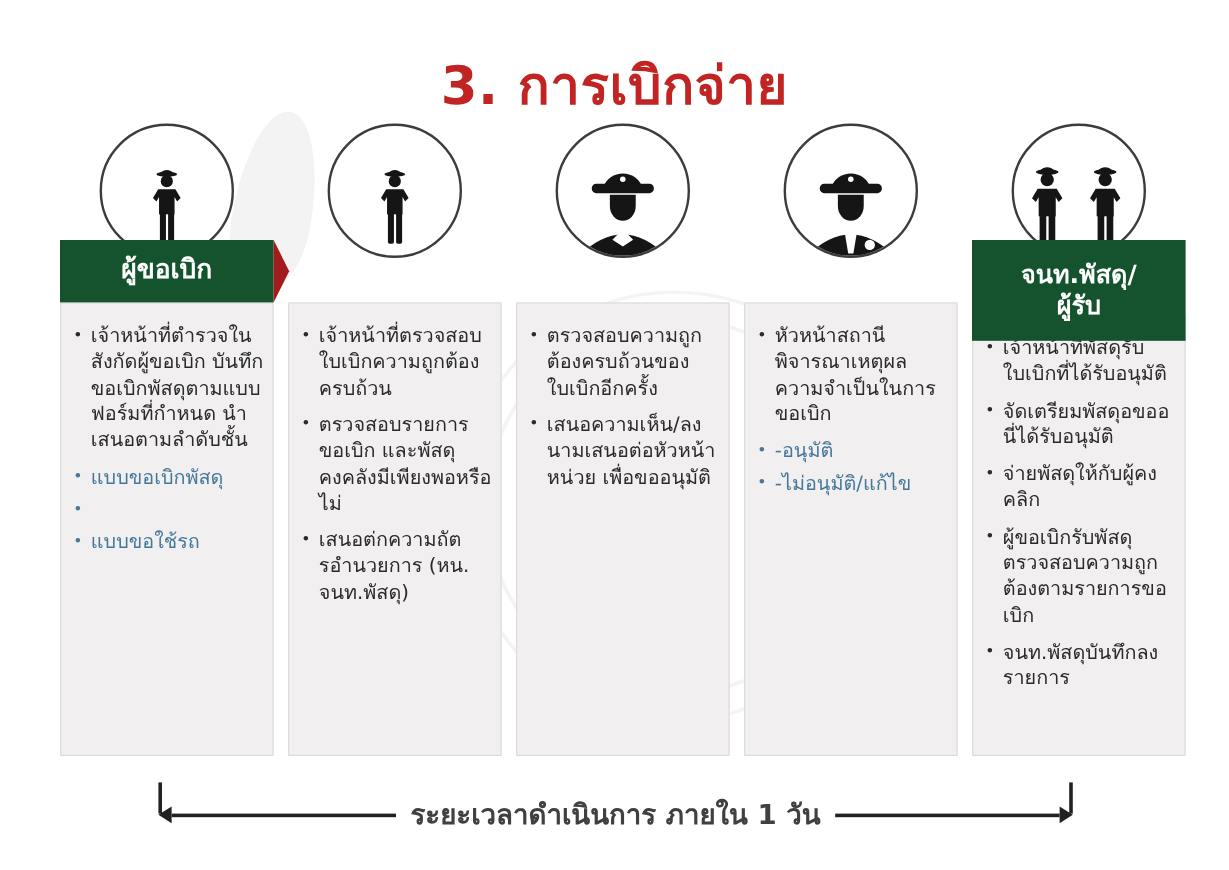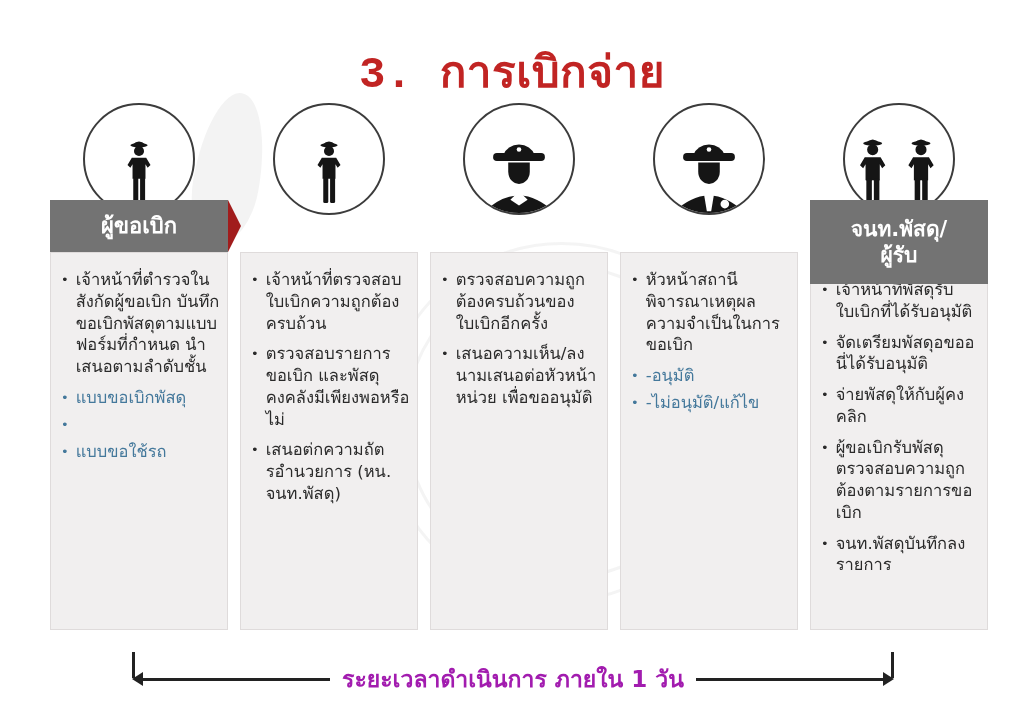--- a/index.html
+++ b/index.html
@@ -7,21 +7,21 @@
   body { font-family:"DejaVu Sans", sans-serif; }
   .canvas {
     position:relative; width:1024px; height:725px; margin:0 auto;
     background:#ffffff; overflow:hidden;
   }
 
   
   .page-title {
     position:absolute; top:36px; left:0; right:0;
     text-align:center; font-size:44px; font-weight:800;
-    color:#c12423; letter-spacing:0.5px;font-family:Liberation Mono, monospace;
+    color:#c12423; letter-spacing:0.5px;
   }
 
   
   .wm-circle {
     position:absolute; border-radius:50%;
     border:3px solid rgba(60,60,60,0.06);
   }
   .wm-c1 { width:360px; height:360px; left:382px; top:242px; }
   .wm-c2 { width:316px; height:316px; left:404px; top:264px; }
   .wm-wing {
@@ -45,21 +45,21 @@
     display:flex; justify-content:center; align-items:flex-end;
     overflow:hidden; z-index:1;
   }
   .icon-circle svg { display:block; fill:#151515; }
   .icon-standing   { width:46px;  height:94px; margin-bottom:-4px; }
   .icon-bust       { width:92px;  height:88px; margin-bottom:-2px; }
   .icon-pair       { width:100px; height:96px; margin-bottom:-6px; }
 
   .banner {
     position:absolute; top:100px; left:0; width:178px; height:52px;
-    background:#737373; z-index:2;
+    background:#14532d; z-index:2;
     display:flex; align-items:center; justify-content:center;
     color:#ffffff; font-weight:700; font-size:22px; text-align:center;
     line-height:1.25;
   }
   .banner .arrow-tip {
     position:absolute; right:-13px; top:0;
     width:0; height:0;
     border-top:26px solid transparent;
     border-bottom:26px solid transparent;
     border-left:13px solid #a11c1c;
@@ -98,21 +98,21 @@
   .arrowhead.left {
     border-top:7px solid transparent; border-bottom:7px solid transparent;
     border-right:11px solid #222222;
   }
   .arrowhead.right {
     border-top:7px solid transparent; border-bottom:7px solid transparent;
     border-left:11px solid #222222;
   }
   .tl-label {
     flex:0 0 auto; margin:0 12px; white-space:nowrap;
-    font-size:23px; font-weight:800; color:#a21caf;
+    font-size:23px; font-weight:800; color:#404040;
   }
 
   .svg-defs { position:absolute; width:0; height:0; overflow:hidden; }
 </style>
 </head>
 <body>
 
 <svg class="svg-defs" aria-hidden="true">
   <defs>
     <g id="officer-standing-g">

